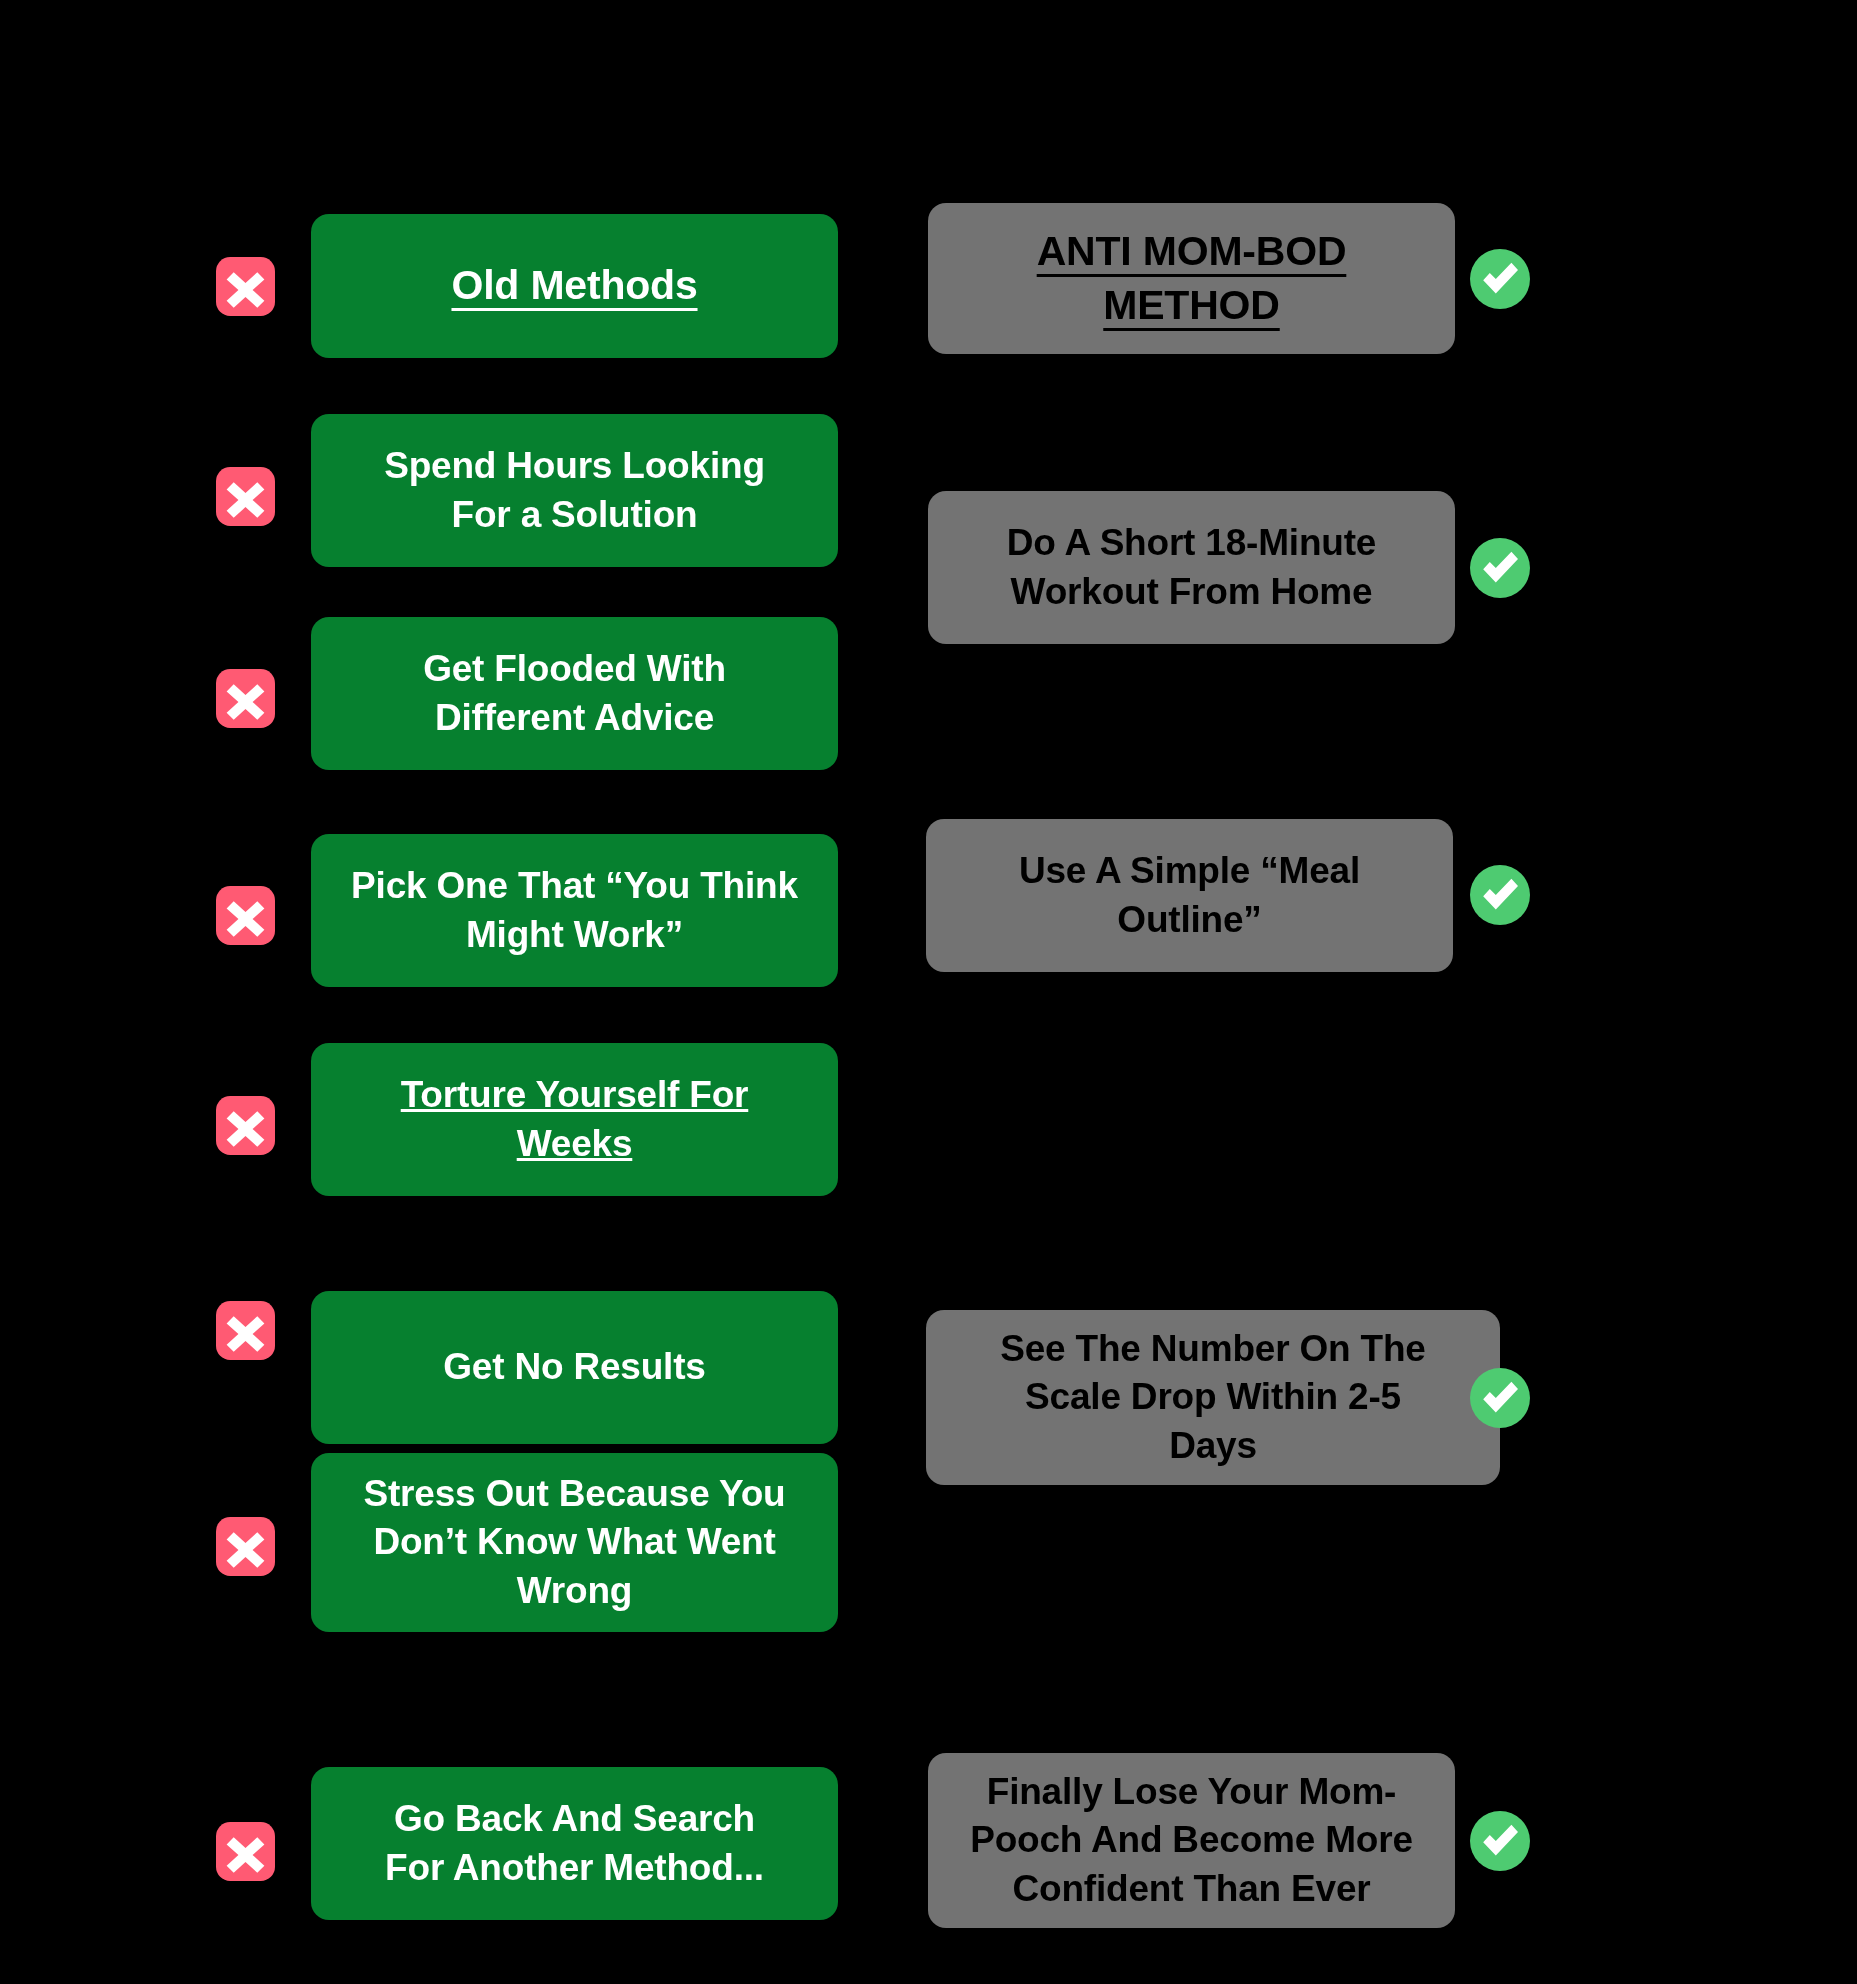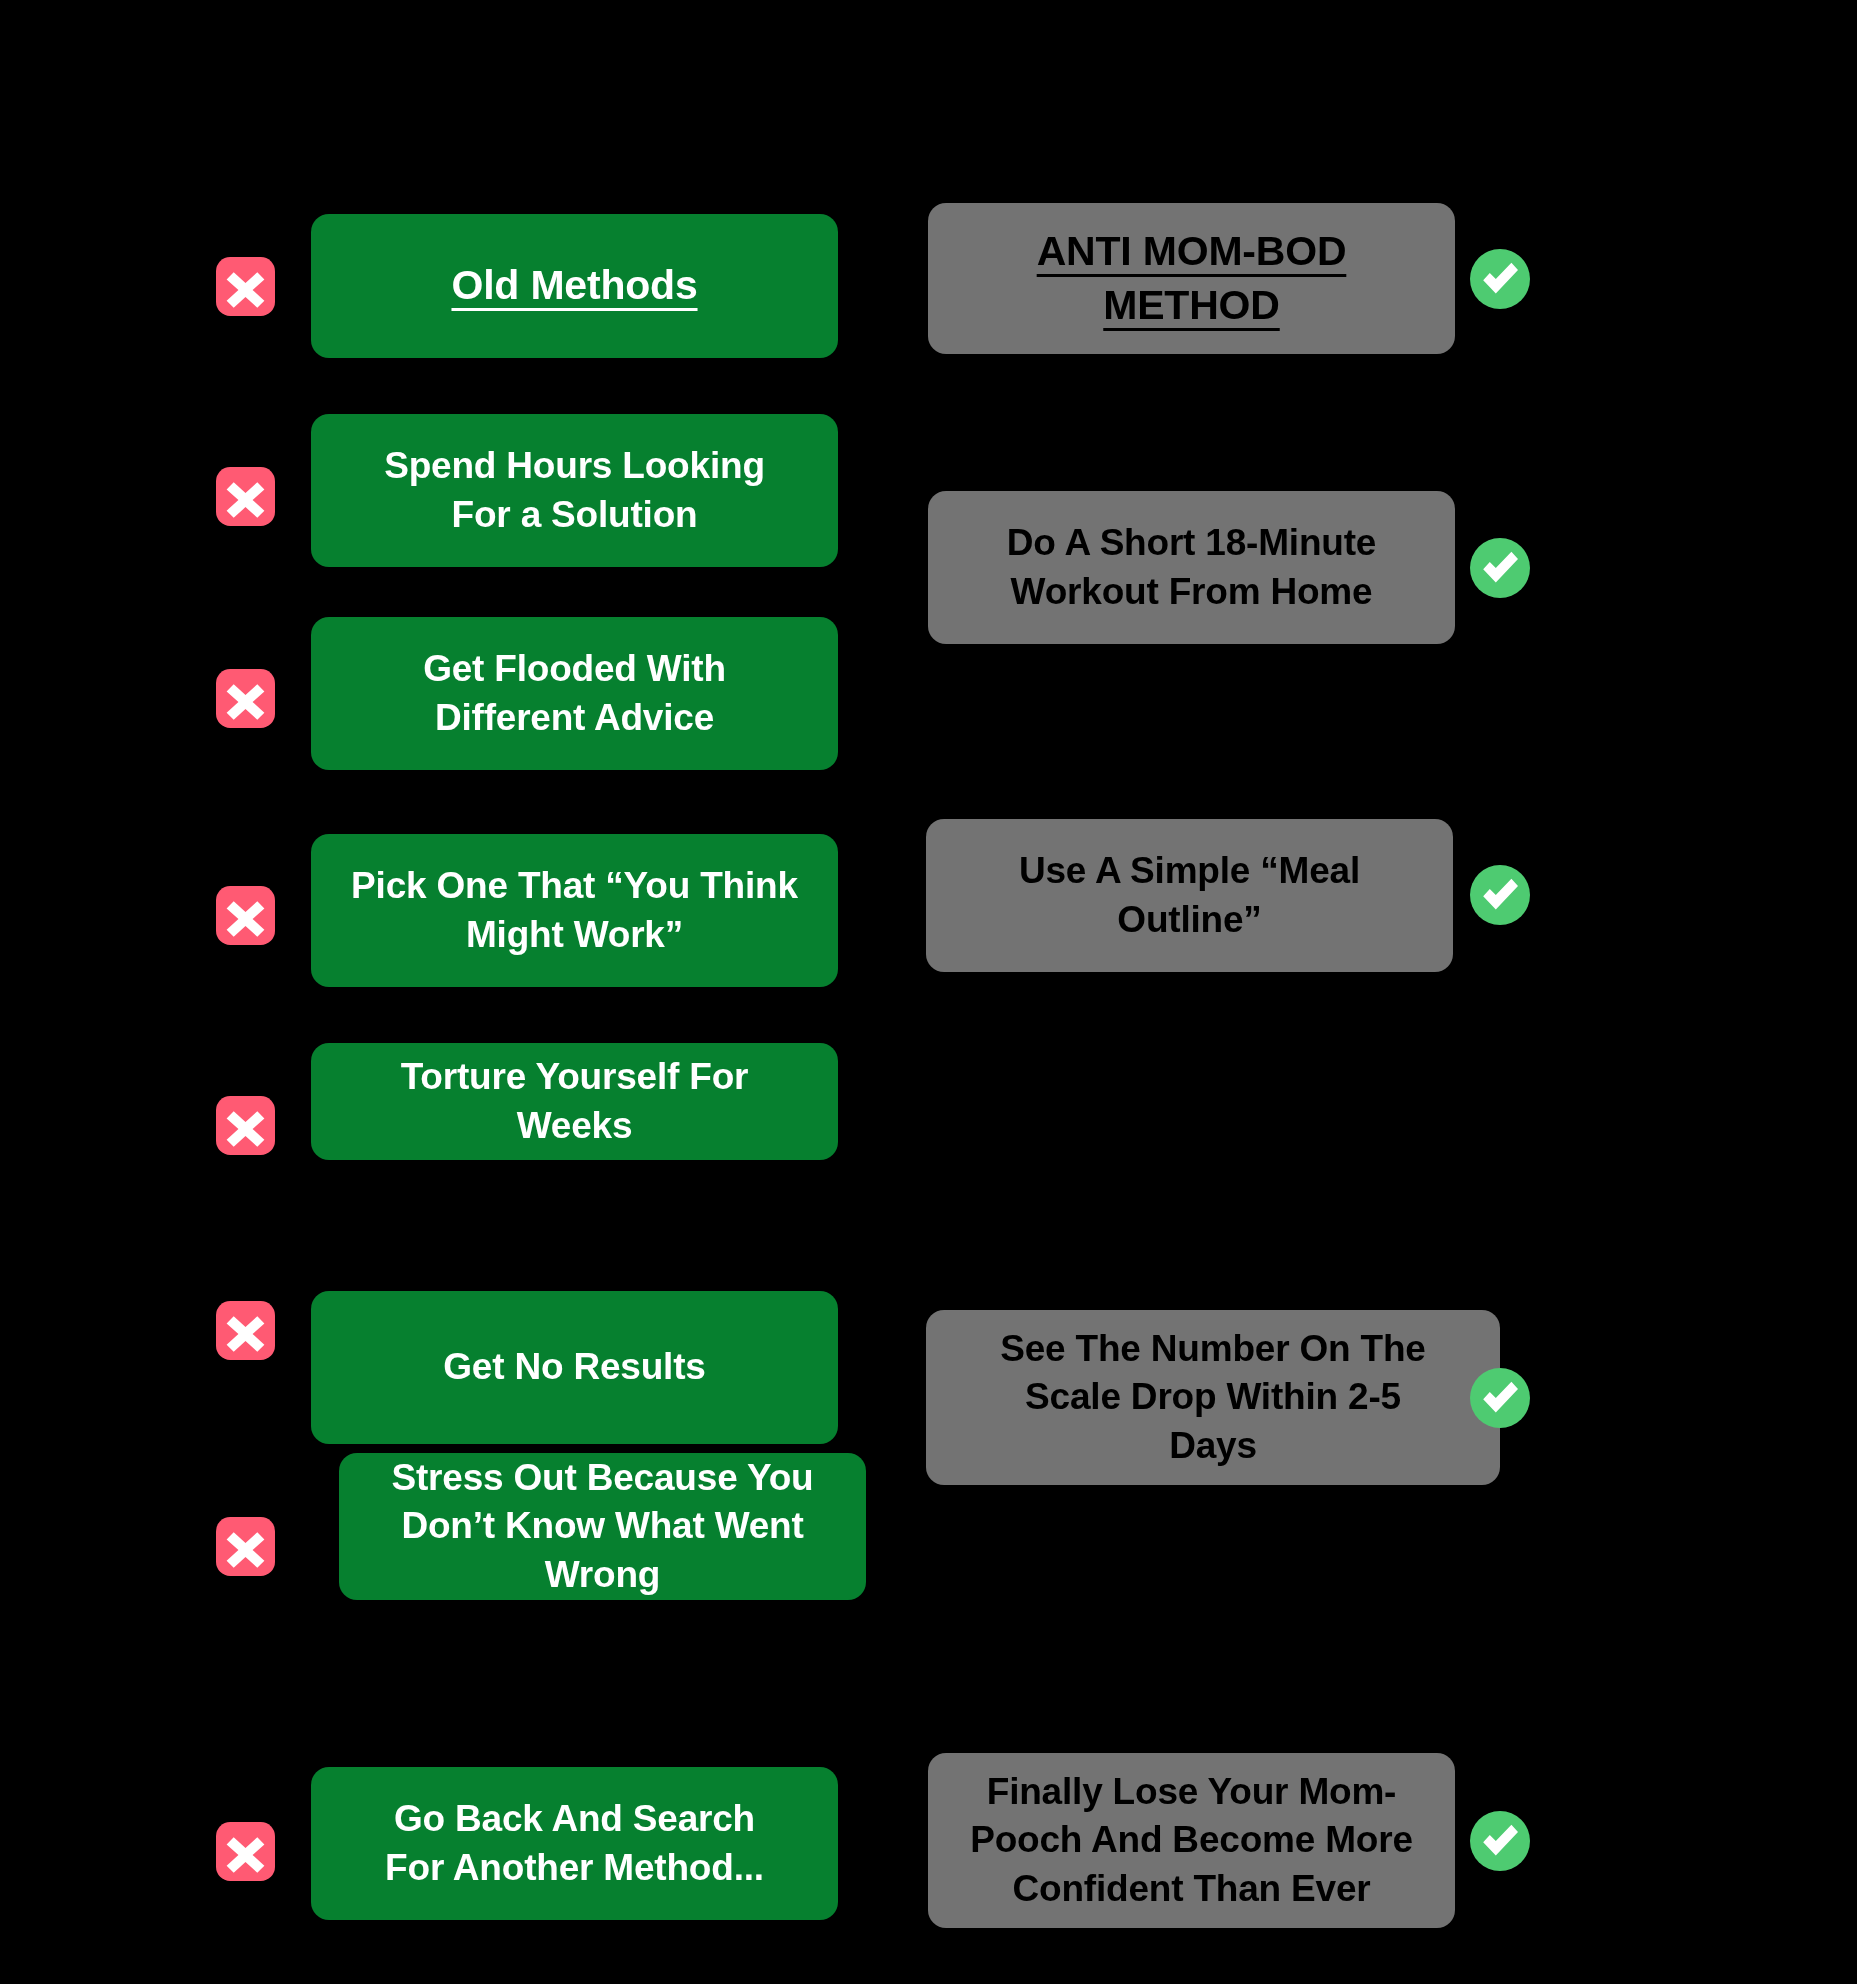--- a/index.html
+++ b/index.html
@@ -127,42 +127,42 @@
     <span class="card-text sz-52">Pick One That “You Think
 Might Work”</span>
   </div>
 
   <div class="badge badge-x" style="left:216px; top:1096px;">
     <svg viewBox="0 0 100 100" width="59" height="59" aria-hidden="true">
       <rect x="0" y="0" width="100" height="100" rx="24" ry="24" fill="#FF5A73"></rect>
       <path d="M30 26 L50 44 L70 26 L82 38 L62 56 L82 74 L70 86 L50 68 L30 86 L18 74 L38 56 L18 38 Z" fill="#FFFFFF"></path>
     </svg>
   </div>
-  <div class="card card-old" style="left:311px; top:1043px; width:527px; height:117px;">
+  <div class="card card-old" style="left:311px; top:1043px; width:527px; height:153px;text-decoration:underline;">
     <span class="card-text sz-52">Torture Yourself For
 Weeks</span>
   </div>
 
   <div class="badge badge-x" style="left:216px; top:1301px;">
     <svg viewBox="0 0 100 100" width="59" height="59" aria-hidden="true">
       <rect x="0" y="0" width="100" height="100" rx="24" ry="24" fill="#FF5A73"></rect>
       <path d="M30 26 L50 44 L70 26 L82 38 L62 56 L82 74 L70 86 L50 68 L30 86 L18 74 L38 56 L18 38 Z" fill="#FFFFFF"></path>
     </svg>
   </div>
   <div class="card card-old" style="left:311px; top:1291px; width:527px; height:153px;">
     <span class="card-text sz-52">Get No Results</span>
   </div>
 
   <div class="badge badge-x" style="left:216px; top:1517px;">
     <svg viewBox="0 0 100 100" width="59" height="59" aria-hidden="true">
       <rect x="0" y="0" width="100" height="100" rx="24" ry="24" fill="#FF5A73"></rect>
       <path d="M30 26 L50 44 L70 26 L82 38 L62 56 L82 74 L70 86 L50 68 L30 86 L18 74 L38 56 L18 38 Z" fill="#FFFFFF"></path>
     </svg>
   </div>
-  <div class="card card-old" style="left:311px; top:1453px; width:527px; height:147px;margin-left:28px;">
+  <div class="card card-old" style="left:311px; top:1453px; width:527px; height:179px;">
     <span class="card-text sz-52">Stress Out Because You
 Don’t Know What Went
 Wrong</span>
   </div>
 
   <div class="badge badge-x" style="left:216px; top:1822px;">
     <svg viewBox="0 0 100 100" width="59" height="59" aria-hidden="true">
       <rect x="0" y="0" width="100" height="100" rx="24" ry="24" fill="#FF5A73"></rect>
       <path d="M30 26 L50 44 L70 26 L82 38 L62 56 L82 74 L70 86 L50 68 L30 86 L18 74 L38 56 L18 38 Z" fill="#FFFFFF"></path>
     </svg>

